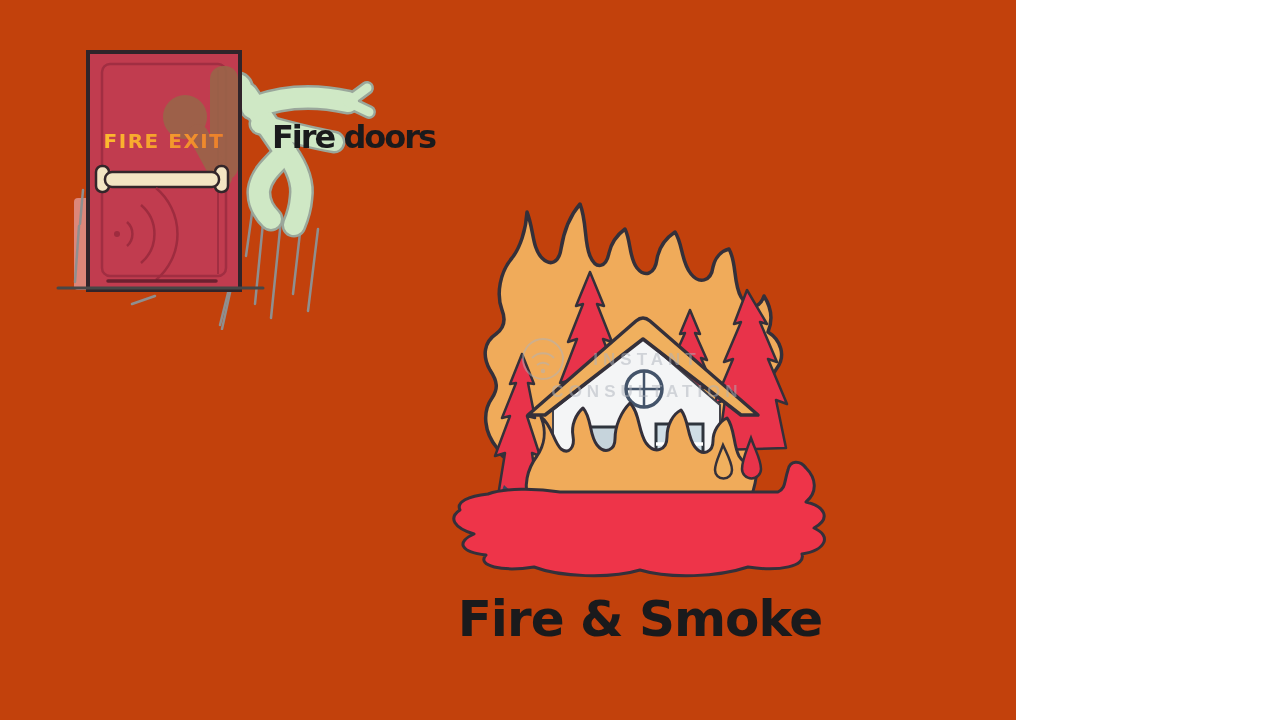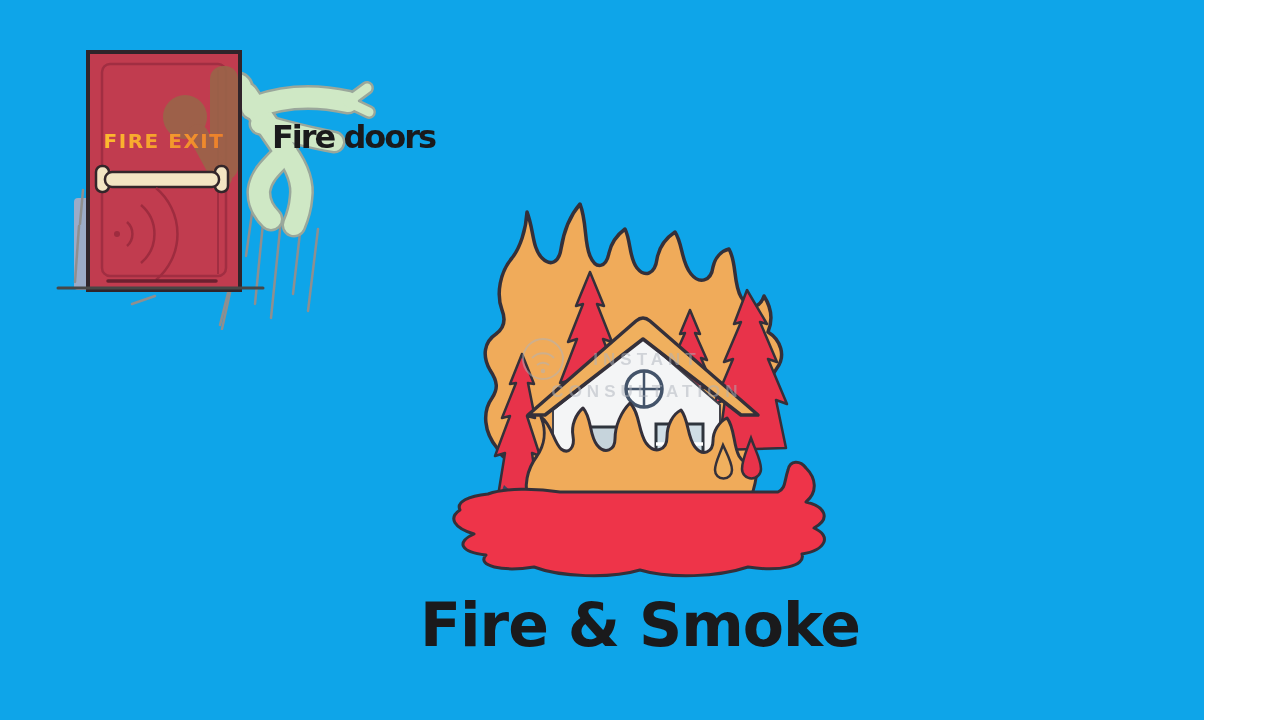--- a/index.html
+++ b/index.html
@@ -1,26 +1,26 @@
 <!DOCTYPE html>
 <html><head>
 <meta charset="utf-8">
 <style>
   html,body{margin:0;padding:0;background:#ffffff;}
   .canvas{
-    position:relative;width:1204px;height:720px;background:#0ea5e9;
+    position:relative;width:1016px;height:720px;background:#c2410c;
     overflow:hidden;font-family:"DejaVu Sans","Liberation Sans",sans-serif;
   }
   .abs{position:absolute;}
   .big-label{
     font-weight:700;color:#1a1a1c;white-space:nowrap;
     font-family:"DejaVu Sans","Liberation Sans",sans-serif;
   }
   .fire-doors-label{left:272px;top:118px;font-size:32px;letter-spacing:-2px;z-index:6;}
-  .fire-smoke-label{left:640px;top:590px;font-size:60px;letter-spacing:-1px;transform:translateX(-50%);z-index:6;}
+  .fire-smoke-label{left:640px;top:590px;font-size:50px;letter-spacing:-1px;transform:translateX(-50%);z-index:6;}
   svg{display:block;}
 </style>
 </head>
 <body>
 
 <div class="canvas">
 
   <svg class="abs" style="left:50px;top:30px;" width="340" height="300" viewBox="0 0 340 300">
     <defs>
       <linearGradient id="signGrad" x1="0" y1="0" x2="1" y2="0">

